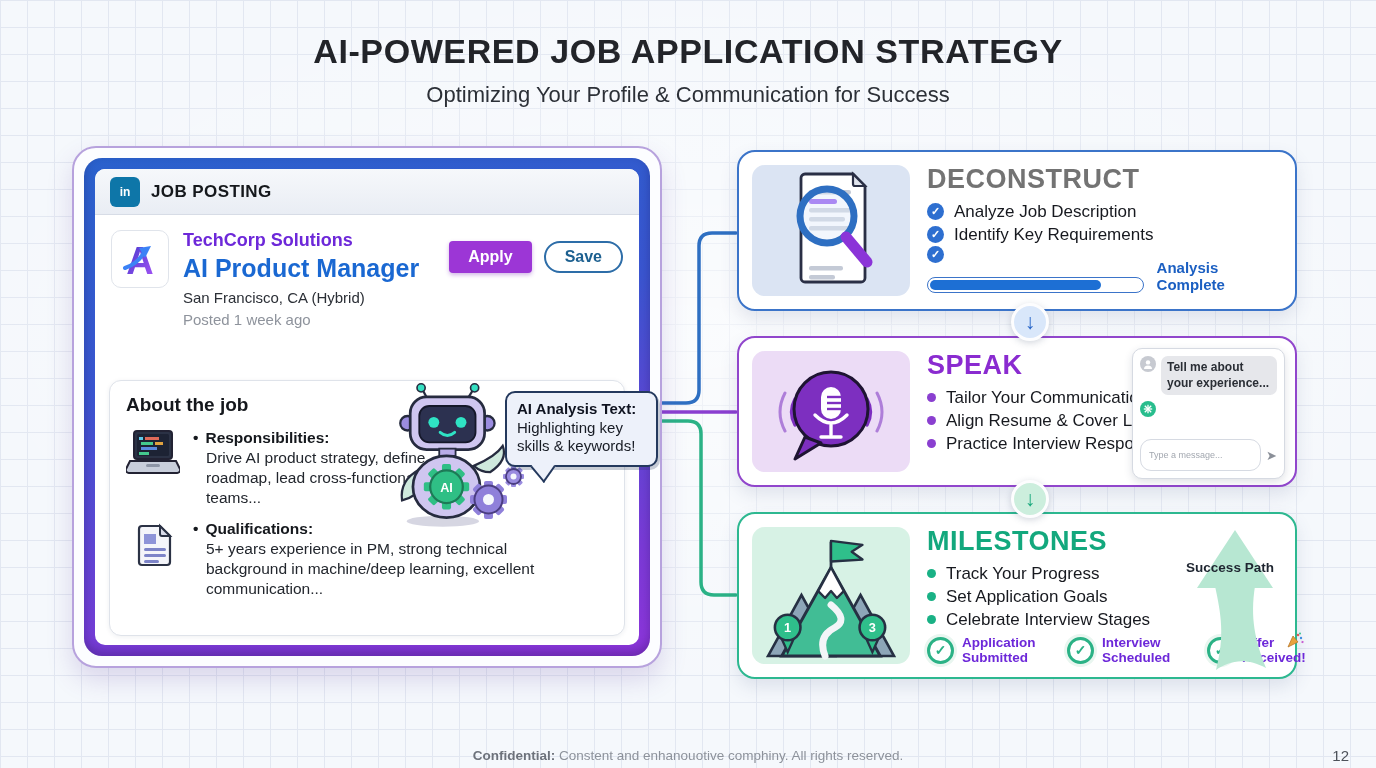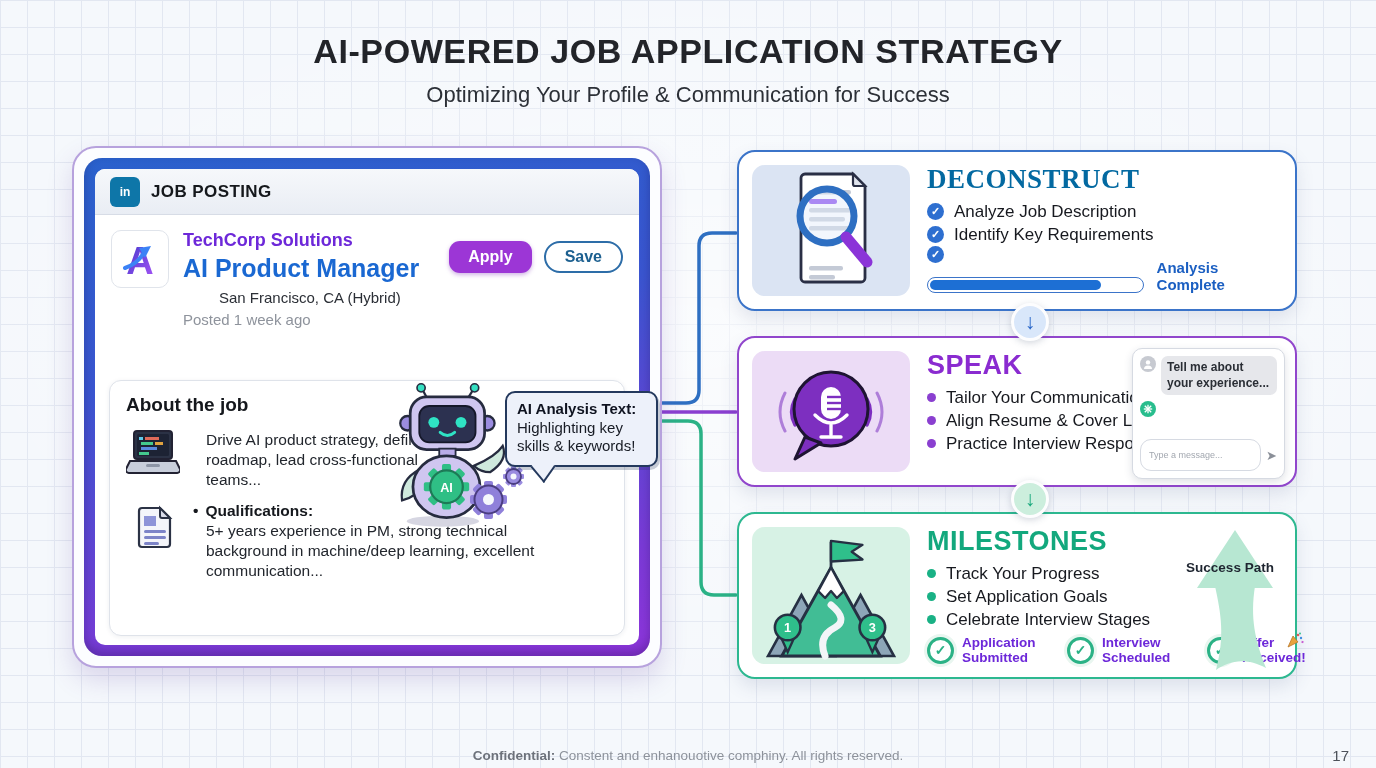--- a/index.html
+++ b/index.html
@@ -39,25 +39,25 @@
   .li-icon { width:30px; height:30px; background:#0e76a8; border-radius:6px;
     color:#fff; font-weight:800; font-size:12px; display:flex; align-items:center; justify-content:center; }
   .job-header-title { font-size:17px; font-weight:700; color:#15181c; letter-spacing:.4px; }
 
   .job-top { display:flex; padding:15px 16px 0 16px; }
   .logo-box { width:58px; height:58px; border:1.5px solid #e0e4eb; border-radius:10px;
     background:#fff; display:flex; align-items:center; justify-content:center; flex:0 0 58px; }
   .company-col { margin-left:14px; }
   .company { font-size:18px; font-weight:700; color:#6d28d9; }
   .role { font-size:25px; font-weight:800; color:#1a68d2; margin-top:3px; }
-  .loc { font-size:15px; color:#2b2f36; margin-top:6px;margin-left:36px; }
+  .loc { font-size:15px; color:#2b2f36; margin-top:6px; }
   .posted { font-size:15px; color:#8e939c; margin-top:5px; }
   .btn-row { position:absolute; top:72px; right:16px; display:flex; gap:12px; }
   .btn-apply { background:#9c36d6; color:#fff; font-weight:700; font-size:16px;
-    padding:7px 19px; border:none; border-radius:11px; cursor:pointer;
+    padding:7px 19px; border:none; border-radius:4px; cursor:pointer;
     box-shadow:0 2px 4px rgba(120,40,180,.35); }
   .btn-save { background:#fff; color:#1d6090; font-weight:700; font-size:16px;
     padding:5px 19px; border:2px solid #2d6da8; border-radius:19px; cursor:pointer; }
 
   .about-card { position:absolute; left:14px; right:14px; top:211px; bottom:9px;
     border:1.5px solid #dfe3ea; border-radius:12px; background:#fff;
     box-shadow:0 1px 5px rgba(35,45,70,.07); padding:13px 16px; }
   .about-h { font-size:19px; font-weight:800; color:#14171c; }
   .about-row { display:flex; gap:13px; margin-top:13px; align-items:flex-start; }
   .about-ic { flex:0 0 54px; display:flex; justify-content:center; }
@@ -83,21 +83,21 @@
   .step { position:absolute; left:737px; width:560px; background:#fff; border-radius:18px;
     box-shadow:0 8px 18px rgba(60,80,120,.13); z-index:2; }
   .step1 { top:150px; height:161px; border:2.5px solid #3b74c9; }
   .step2 { top:336px; height:151px; border:2.5px solid #9146cc; }
   .step3 { top:512px; height:167px; border:2.5px solid #2db890; }
   .step-panel { position:absolute; left:13px; top:13px; bottom:13px; width:158px; border-radius:13px;
     display:flex; align-items:center; justify-content:center; }
   .p1 { background:#dbe4f3; } .p2 { background:#ecdcf6; } .p3 { background:#d7f2e5; }
   .step-content { position:absolute; left:188px; top:12px; right:10px; bottom:8px; }
   .step-title { font-size:27px; font-weight:800; letter-spacing:.5px; }
-  .t1 { color:#0369a1;font-family:Liberation Serif, serif; } .t2 { color:#8a2bd0; } .t3 { color:#13a87d; }
+  .t1 { color:#737373; } .t2 { color:#8a2bd0; } .t3 { color:#13a87d; }
   .step-list { margin-top:5px; }
   .step-item { display:flex; align-items:center; gap:10px; font-size:17px; color:#17191f;
     line-height:23px; font-weight:500; }
   .check { width:17px; height:17px; border-radius:50%; background:#2e6fd0; color:#fff;
     font-size:11px; font-weight:700; display:flex; align-items:center; justify-content:center; flex:0 0 17px; }
   .dot { width:9px; height:9px; border-radius:50%; flex:0 0 9px; }
   .d2 { background:#8a3fd0; } .d3 { background:#19b185; }
 
   .progress-row { position:absolute; left:0; bottom:8px; display:flex; align-items:flex-end; gap:13px; }
   .track { width:226px; height:16px; border:1.5px solid #3b74c9; border-radius:9px;
@@ -209,20 +209,21 @@
                   <rect x="19" y="8" width="14" height="3" fill="#e06a5a"></rect>
                 <rect x="15" y="13" width="12" height="3" fill="#44c98e"></rect>
                   <rect x="29" y="13" width="8" height="3" fill="#e0a23f"></rect>
                 <rect x="15" y="18" width="16" height="3" fill="#5a8ae0"></rect>
                 <rect x="13" y="23" width="10" height="3" fill="#44c98e"></rect>
                 <path d="M4 32 h46 l4 8 a3 3 0 0 1 -3 4 H3 a3 3 0 0 1 -3 -4 z" fill="#c8cedb" stroke="#223" stroke-width="2"></path>
                 <rect x="20" y="35" width="14" height="3" rx="1.5" fill="#8d95a6"></rect>
               </svg>
             </div>
             <div>
+              <div class="sec-title"><span class="bdot">•</span><span>Responsibilities:</span></div>
               <div class="sec-body w-resp">Drive AI product strategy, define roadmap, lead cross-functional teams...</div>
             </div>
           </div>
 
           <div class="about-row">
             <div class="about-ic">
               <svg width="42" height="50" viewBox="0 0 42 50">
                 <path d="M10 6 h18 l10 10 v26 a3 3 0 0 1 -3 3 H10 a3 3 0 0 1 -3 -3 V9 a3 3 0 0 1 3 -3 z" fill="#f4f5fa" stroke="#2b3245" stroke-width="2.2"></path>
                 <path d="M28 6 l10 10 h-8 a2 2 0 0 1 -2 -2 z" fill="#d9dcea" stroke="#2b3245" stroke-width="2"></path>
                 <rect x="12" y="14" width="12" height="10" fill="#8e94d8"></rect>
@@ -492,14 +493,14 @@
         <path d="M46,68 L86,68 C81,100 86,122 97,150 C76,139 60,143 47,152 C56,118 52,96 46,68 Z" fill="#b7e7d2"></path>
         <polygon points="28,70 66,12 104,70" fill="#b7e7d2"></polygon>
       </svg>
       <div class="success-text">Success Path</div>
     </div>
   </div>
 
   <div class="footer">
     <span class="conf">Confidential:</span><span> Constent and enhanouotive comphiny. All rights reserved.</span>
   </div>
-  <div class="page-num">17</div>
+  <div class="page-num">12</div>
 </div>
 
 </body></html>

